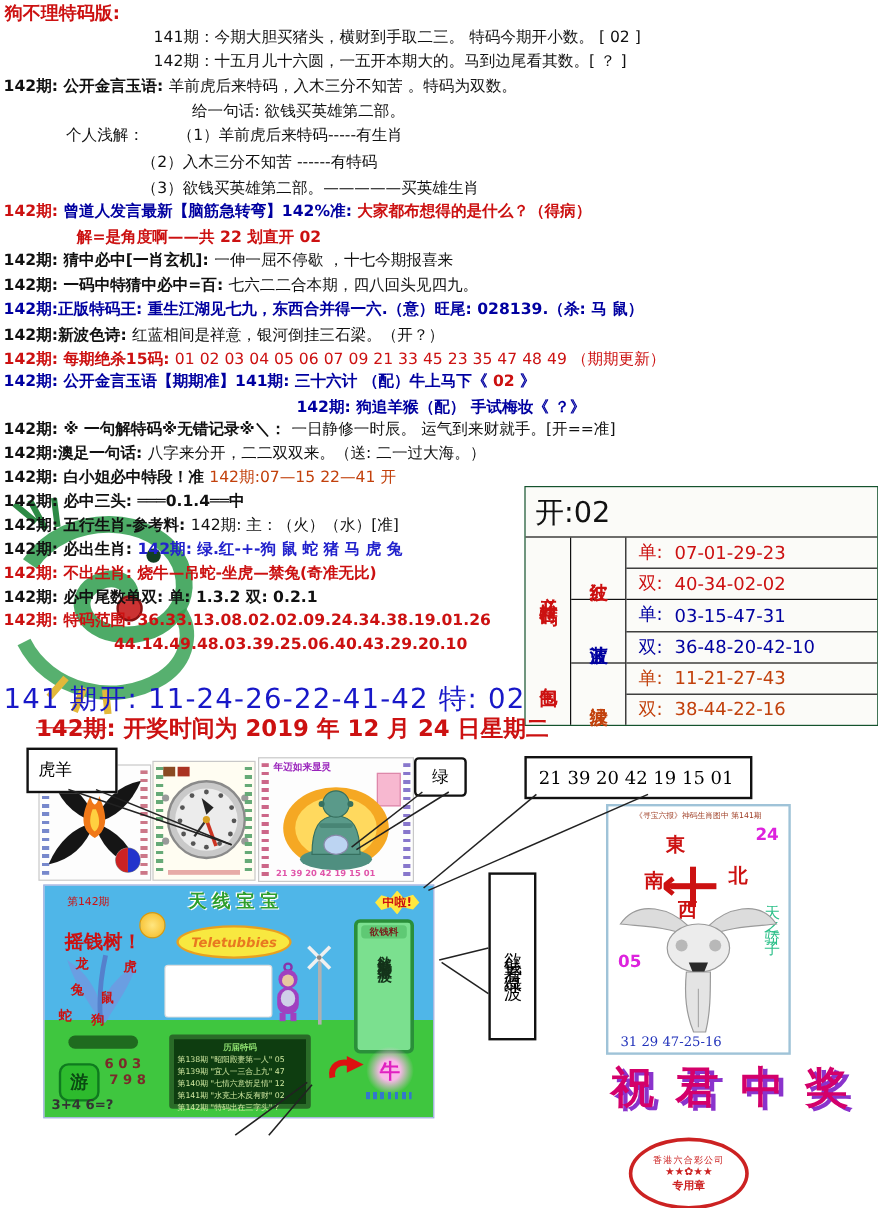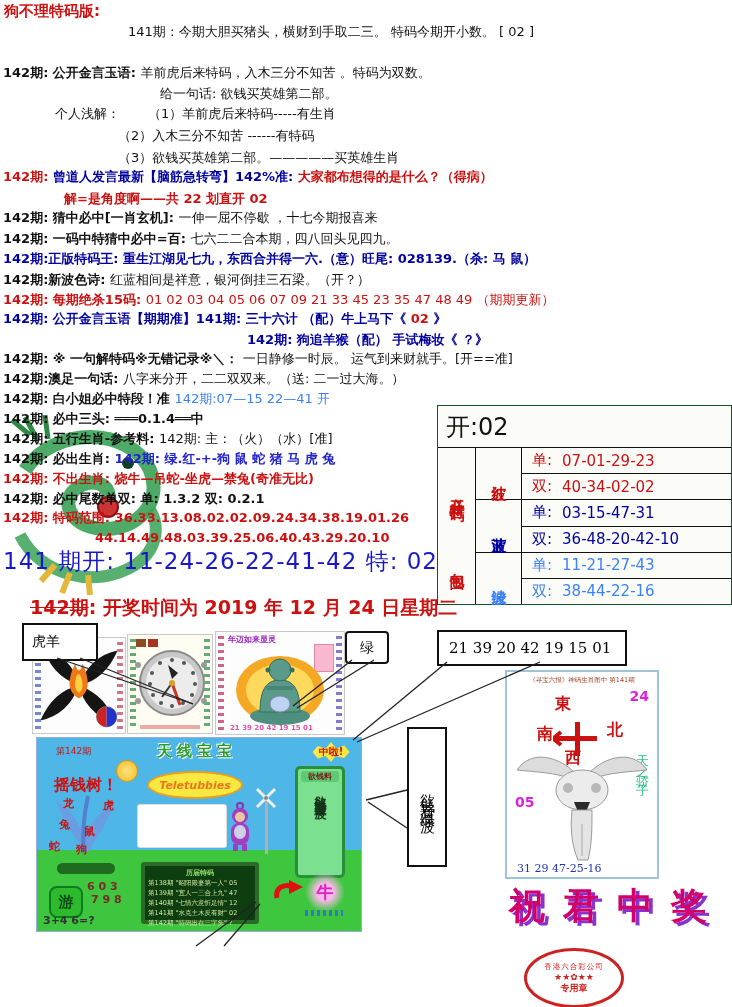--- a/index.html
+++ b/index.html
@@ -3,23 +3,23 @@
 <meta charset="utf-8">
 <style>
   html,body{margin:0;padding:0;background:#fff;}
   #canvas{position:relative;width:732px;height:1007px;background:#fff;overflow:hidden;
           font-family:"DejaVu Sans","Liberation Sans",sans-serif;}
   .ln{position:absolute;white-space:nowrap;font-size:13px;color:#111;line-height:17px;z-index:5;}
   .b{font-weight:bold}
   .red{color:#cc1111}
   .blue{color:#0000a0}
   .bblue{color:#2222cc}
-  .green{color:#3b82f6}
+  .green{color:#c2410c}
   .mag{color:#dd22dd}
-  .big141{font-size:23px;letter-spacing:1px;color:#1818c8;}
+  .big141{font-size:23px;letter-spacing:1px;color:#1818c8;margin-top:22px;}
   .big142{font-size:19px;font-weight:bold;color:#cc1111;}
   .strike{text-decoration:line-through;}
   .vert{writing-mode:vertical-rl;text-orientation:upright;}
   .box{position:absolute;border:2px solid #111;background:#fff;z-index:6;}
   
   #ptable{position:absolute;left:437px;top:405px;width:293px;height:198px;border:1px solid #14532d;
           background:#fbfbf8;z-index:4;font-size:15px;}
   #ptable .open{height:41px;border-bottom:1px solid #111;font-size:24px;color:#111;
           display:flex;align-items:center;padding-left:8px;}
   #ptable .body{display:flex;height:156px;}
@@ -58,20 +58,21 @@
   svg{display:block;}
   .conn{position:absolute;left:0;top:600px;z-index:9;pointer-events:none;}
 </style>
 </head>
 <body>
 
 <div id="canvas">
 
   <div class="ln b red" style="left:4px;top:3px;font-size:15px">狗不理特码版:</div>
   <div class="ln" style="left:128px;top:23px">141期：今期大胆买猪头，横财到手取二三。 特码今期开小数。 [ 02 ]</div>
+  <div class="ln" style="left:128px;top:43px">142期：十五月儿十六圆，一五开本期大的。马到边尾看其数。[ ？ ]</div>
   <div class="ln" style="left:3px;top:64px">
     <span class="b">142期: 公开金言玉语: </span><span>羊前虎后来特码，入木三分不知苦 。特码为双数。</span>
   </div>
   <div class="ln" style="left:160px;top:85px">给一句话: 欲钱买英雄第二部。</div>
   <div class="ln" style="left:55px;top:105px">
     <span>个人浅解：</span><span style="margin-left:28px">（1）羊前虎后来特码-----有生肖</span>
   </div>
   <div class="ln" style="left:118px;top:127px">（2）入木三分不知苦  ------有特码</div>
   <div class="ln" style="left:118px;top:149px">（3）欲钱买英雄第二部。—————买英雄生肖</div>
   <div class="ln b" style="left:3px;top:168px">

